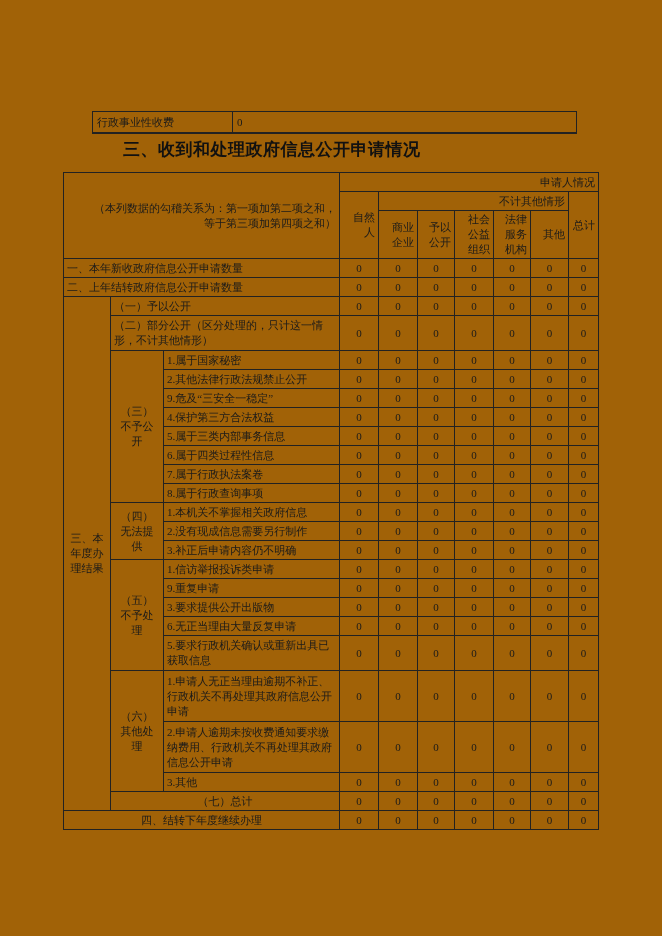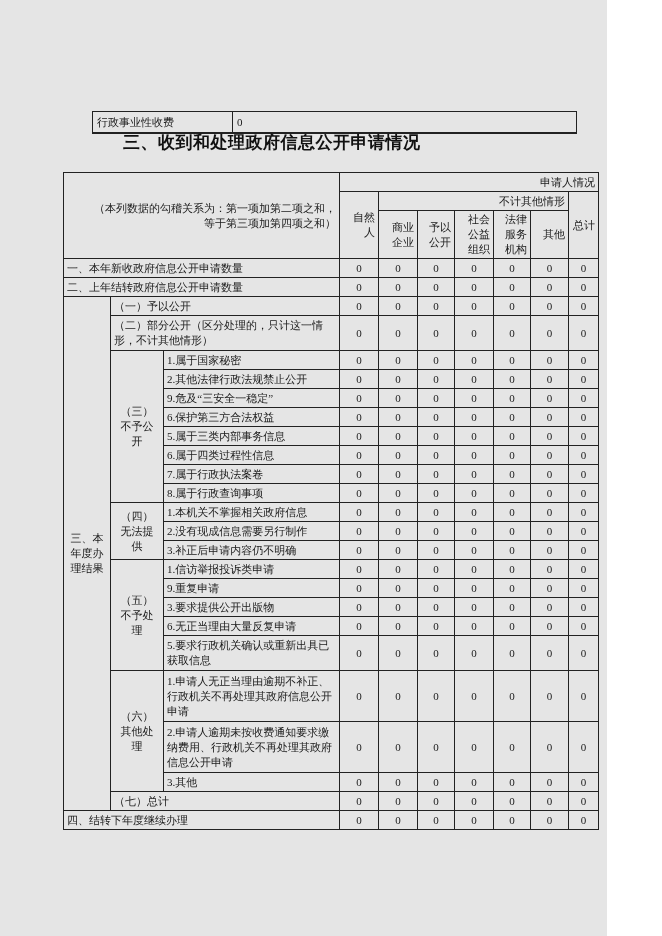--- a/index.html
+++ b/index.html
@@ -1,24 +1,23 @@
 <!DOCTYPE html>
 <html><head>
 <meta charset="utf-8">
 <style>
   html, body { margin: 0; padding: 0; background: #fff; }
   .page {
     position: relative;
-    width: 594px;
+    width: 662px;
     height: 936px;
-    background: #e5e5e5;
+    background: #a16207;
     color: #1a1a1a;
     font-family: "Liberation Serif", "DejaVu Serif", serif;
     overflow: hidden;
-    padding-left: 13px;
   }
 
   
   .top-table {
     position: absolute;
     left: 92px; top: 111px;
     width: 485px;
     border-collapse: collapse;
     table-layout: fixed;
     border-bottom: 2px solid #222;
@@ -28,21 +27,21 @@
     border: 1px solid #222;
     height: 18px;
     padding: 1px 4px;
     vertical-align: middle;
     text-align: left;
   }
 
   
   .section-title {
     position: absolute;
-    left: 123px; top: 131px;
+    left: 123px; top: 138px;
     margin: 0;
     font-size: 17px;
     font-weight: bold;
     color: #111;
     font-family: "Liberation Sans", "DejaVu Sans", sans-serif;
     letter-spacing: 0.5px;
     white-space: nowrap;
   }
 
   
@@ -68,21 +67,21 @@
   .hrow3 { height: 46px; }
   .note-cell {
     white-space: pre-line;
     text-align: center;
     padding: 2px 6px;
   }
   .r1 { height: 19px; }
   .r2 { height: 35px; }
   .r3 { height: 51px; }
   .row-label.left   { text-align: left; }
-  .row-label.center { text-align: left; }
+  .row-label.center { text-align: center; }
   .group-label {
     text-align: center;
     white-space: pre-line;
     padding: 1px 2px;
   }
   .val { text-align: center; }
 </style>
 </head>
 <body>
 
@@ -202,21 +201,21 @@
           <td colspan="1" class="row-label left">9.危及“三安全一稳定”</td>
           <td class="val">0</td>
           <td class="val">0</td>
           <td class="val">0</td>
           <td class="val">0</td>
           <td class="val">0</td>
           <td class="val">0</td>
           <td class="val">0</td>
         </tr>
         <tr class="r1">
-          <td colspan="1" class="row-label left">6.保护第三方合法权益</td>
+          <td colspan="1" class="row-label left">4.保护第三方合法权益</td>
           <td class="val">0</td>
           <td class="val">0</td>
           <td class="val">0</td>
           <td class="val">0</td>
           <td class="val">0</td>
           <td class="val">0</td>
           <td class="val">0</td>
         </tr>
         <tr class="r1">
           <td colspan="1" class="row-label left">5.属于三类内部事务信息</td>

